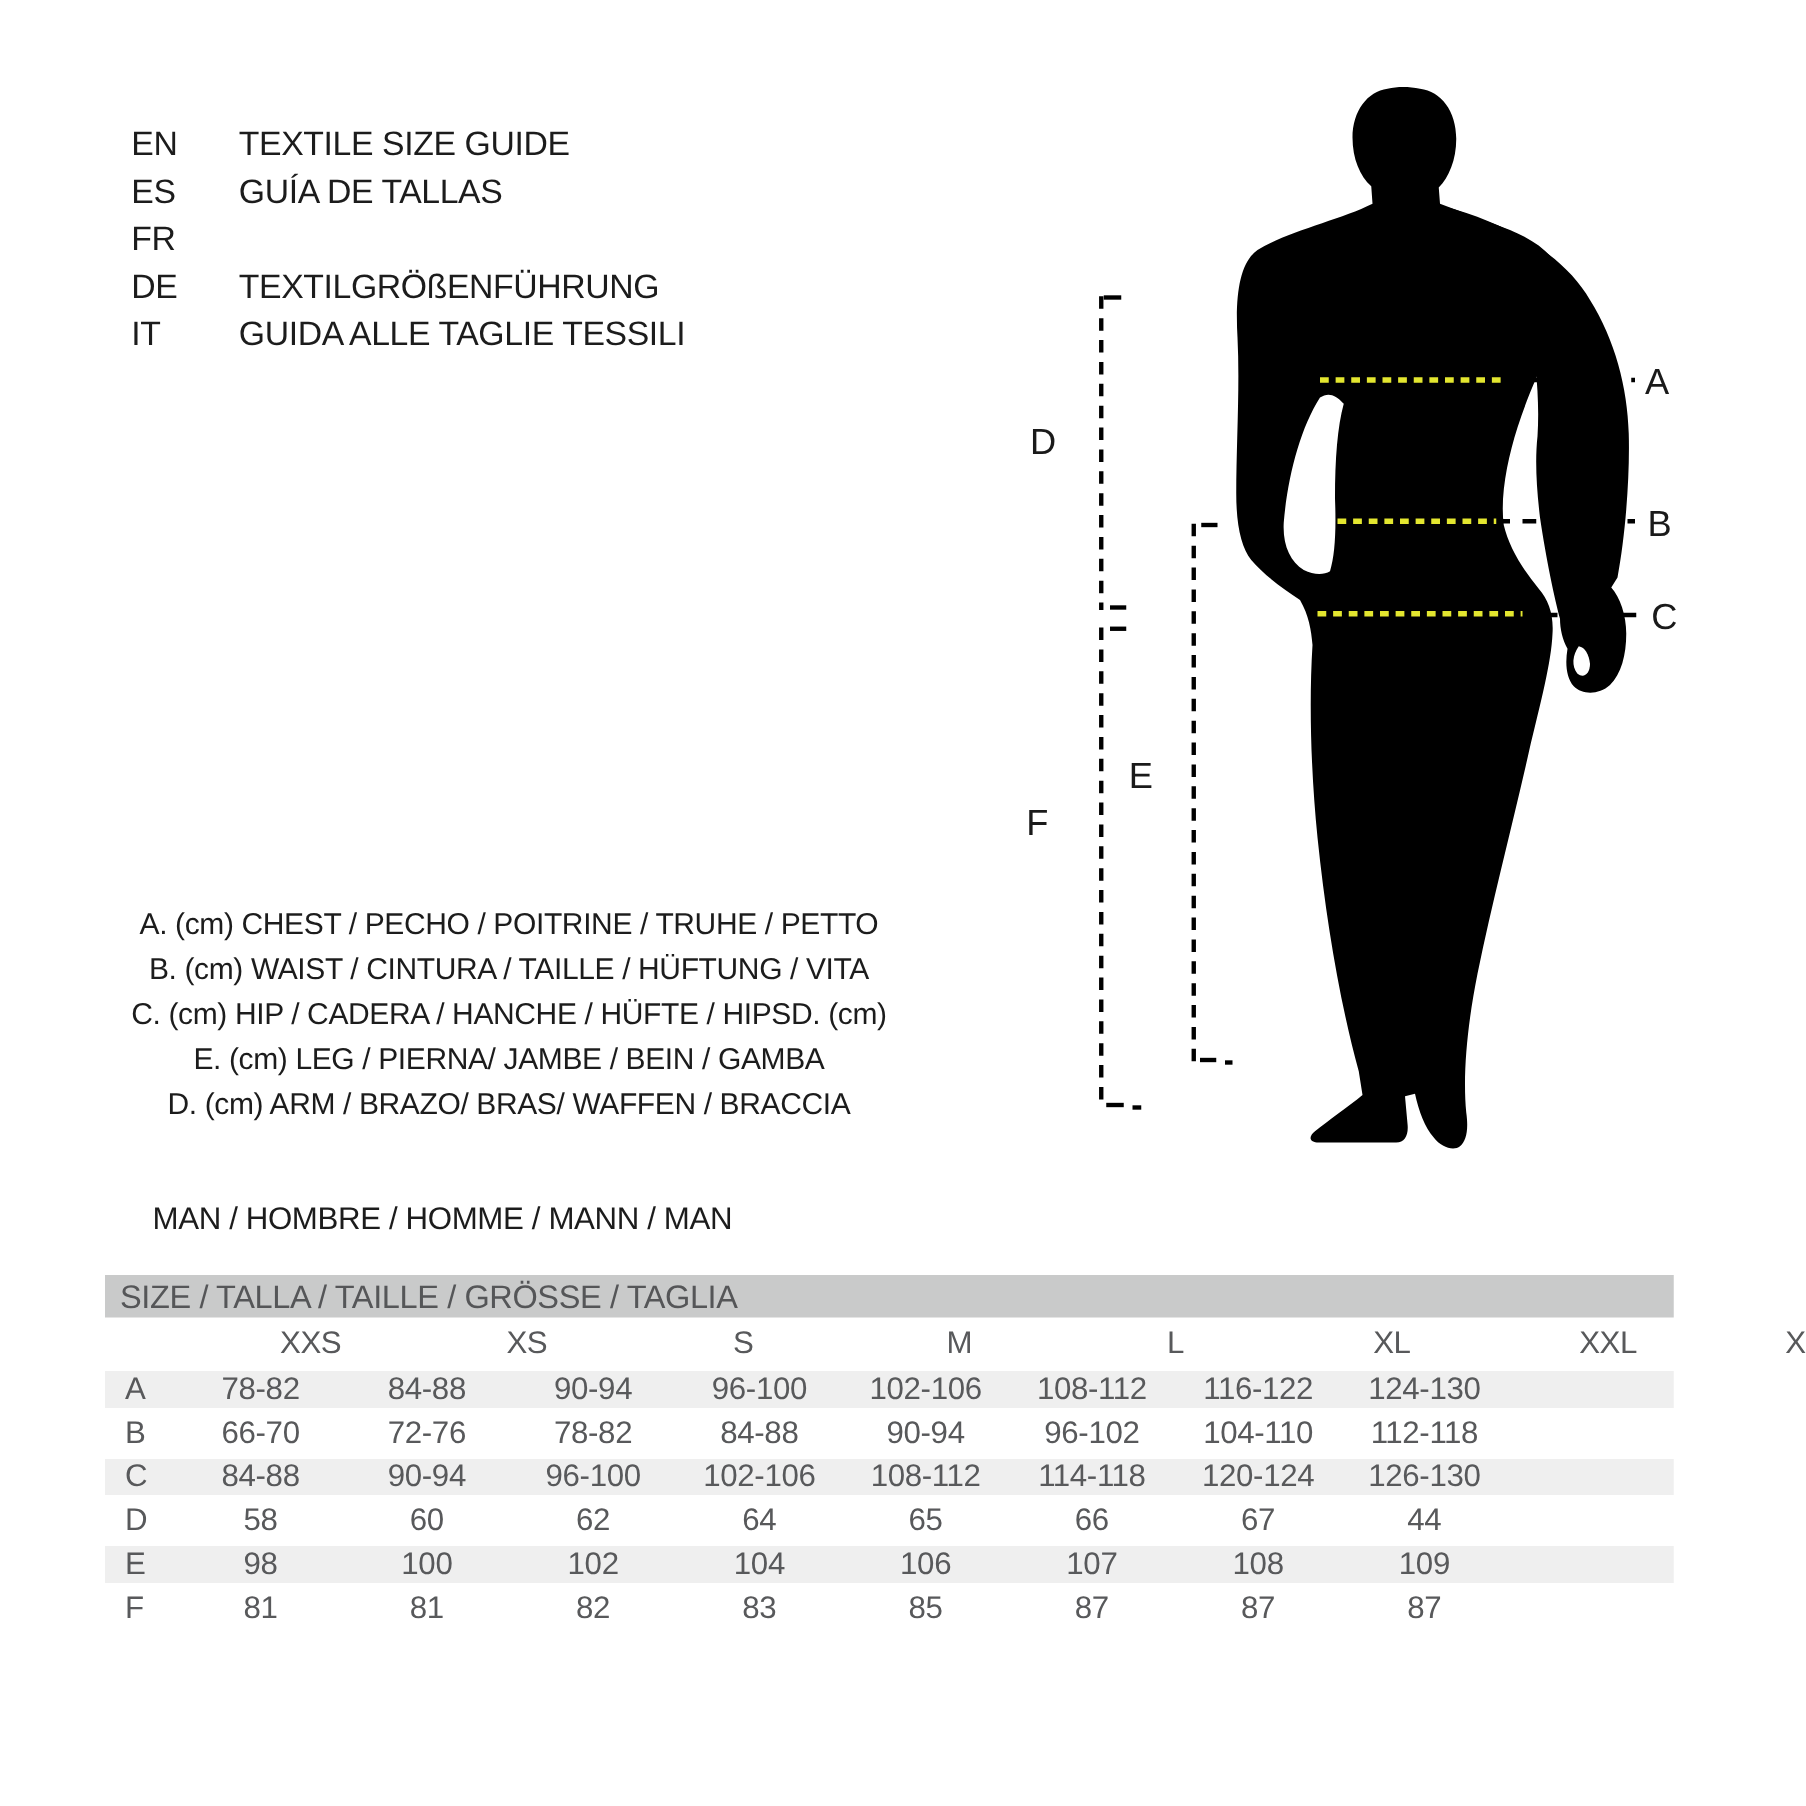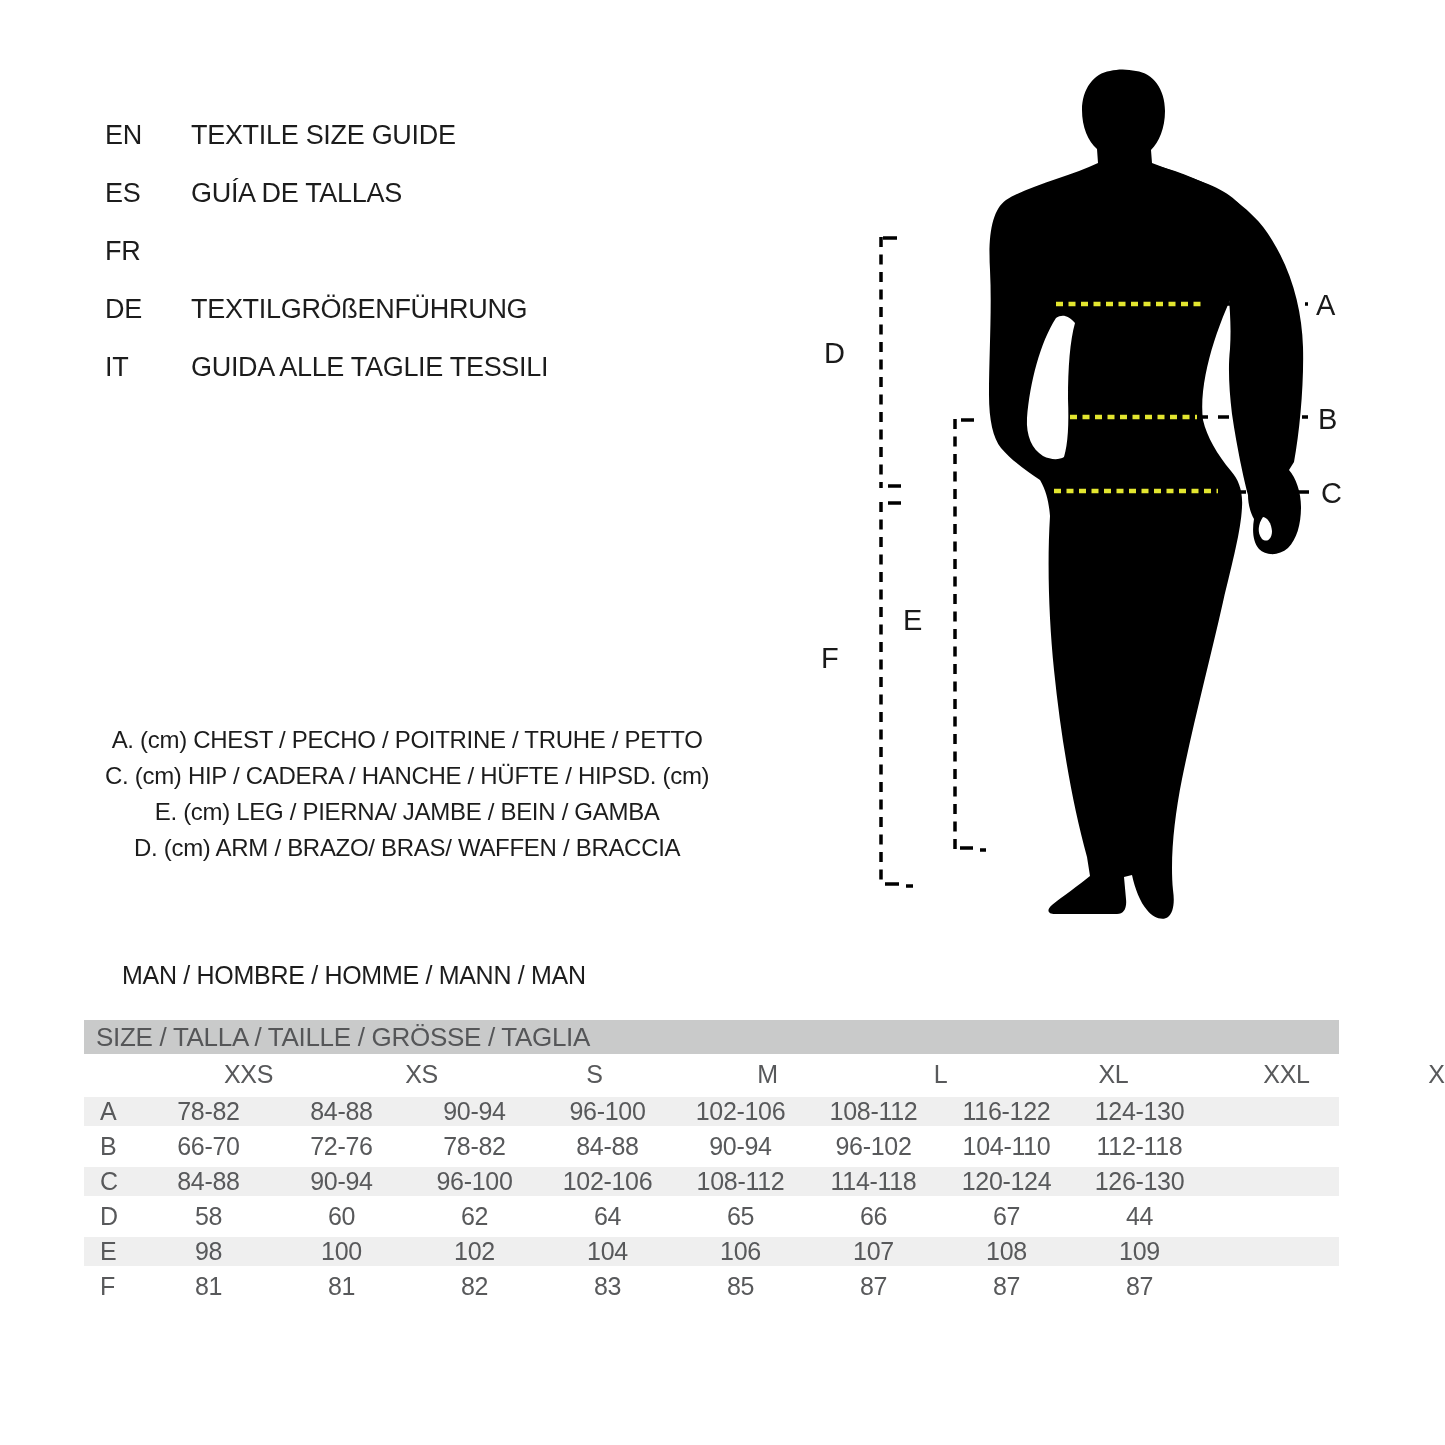--- a/index.html
+++ b/index.html
@@ -5,21 +5,21 @@
   html,body{margin:0;padding:0;}
   body{
     width:1445px;height:1445px;background:#ffffff;position:relative;
     font-family:"Liberation Sans","DejaVu Sans",sans-serif;
     color:#1c1c1c;overflow:hidden;
   }
   .abs{position:absolute;}
 
   
   .lang-block{left:105px;top:96px;font-size:27px;line-height:38px;letter-spacing:-0.3px;}
-  .lang-row{display:grid;grid-template-columns:86px auto;margin-top:20px;}
+  .lang-row{display:grid;grid-template-columns:86px auto;}
 
   
   .legend-block{left:105px;top:722px;font-size:24px;line-height:36px;letter-spacing:-0.3px;text-align:center;}
 
   
   .gender-line{left:105px;top:962px;font-size:25px;line-height:26px;letter-spacing:-0.3px;margin-left:17px;}
 
   
   .size-table{left:84px;top:1020px;width:1255px;font-size:25px;color:#58595b;}
   .table-title{height:34px;background:#c9caca;display:flex;align-items:center;
@@ -55,20 +55,21 @@
     <span>TEXTILGRÖßENFÜHRUNG</span>
   </div>
   <div class="lang-row">
     <span>IT</span>
     <span>GUIDA ALLE TAGLIE TESSILI</span>
   </div>
 </div>
 
 <div class="abs legend-block">
   <div>A. (cm) CHEST / PECHO / POITRINE / TRUHE / PETTO</div>
+  <div>B. (cm) WAIST / CINTURA / TAILLE / HÜFTUNG / VITA</div>
   <div>C. (cm) HIP / CADERA / HANCHE / HÜFTE / HIPSD. (cm)</div>
   <div>E. (cm) LEG / PIERNA/ JAMBE / BEIN / GAMBA</div>
   <div>D. (cm) ARM / BRAZO/ BRAS/ WAFFEN / BRACCIA</div>
 </div>
 
 <div class="abs gender-line">MAN / HOMBRE / HOMME / MANN / MAN</div>
 
 <div class="abs size-table">
   <div class="table-title">SIZE / TALLA / TAILLE / GRÖSSE / TAGLIA</div>
 

